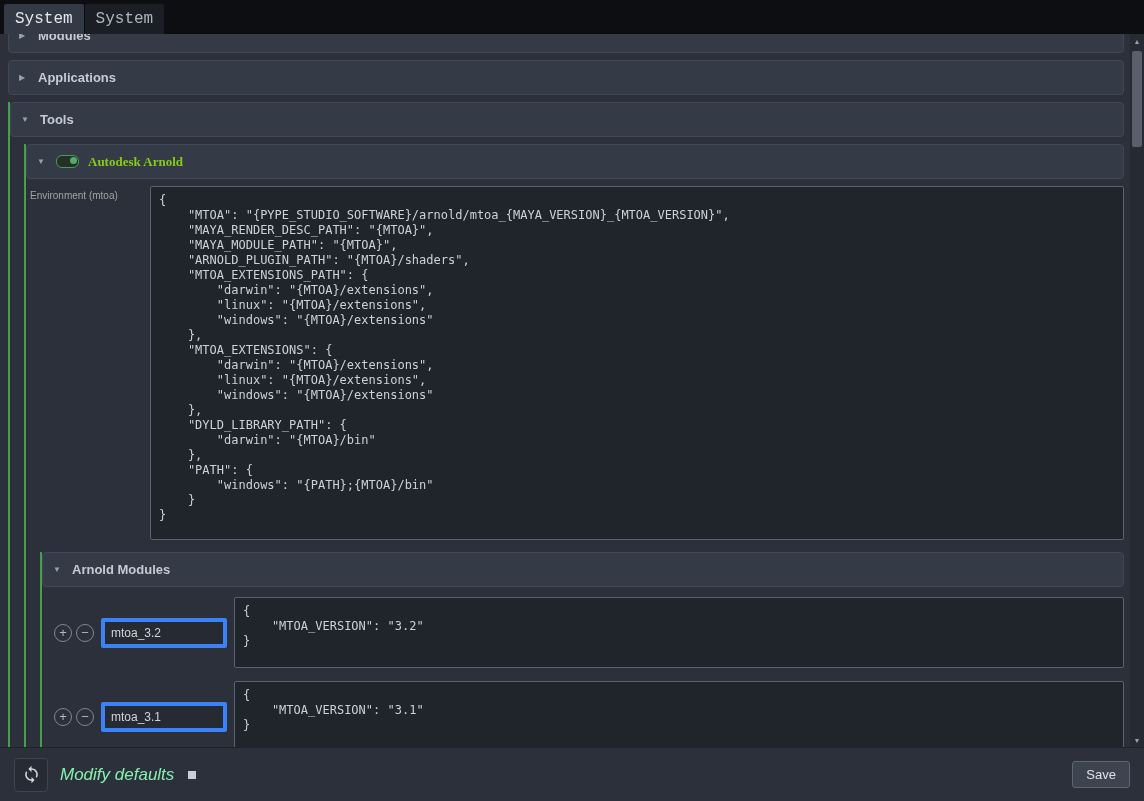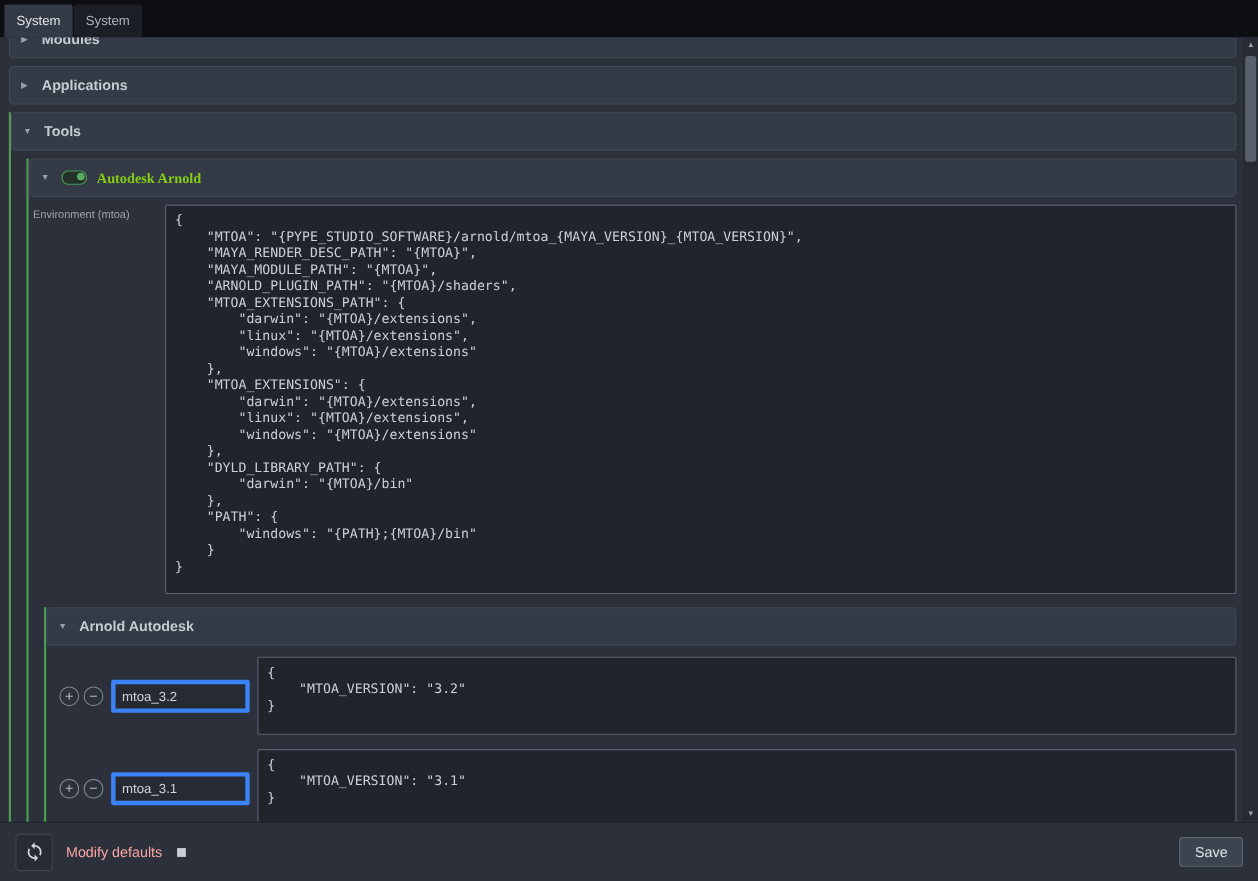--- a/index.html
+++ b/index.html
@@ -1,21 +1,21 @@
 <!DOCTYPE html>
 <html><head>
 <meta charset="utf-8">
 <style>
   html,body{margin:0;padding:0}
   body{width:1144px;height:801px;overflow:hidden;background:#14171c;font-family:"Liberation Sans",sans-serif;}
   .app{width:1144px;height:801px;display:flex;flex-direction:column;background:#2b303a;}
 
   
   .tabbar{flex:none;height:30px;background:#0c0e12;display:flex;align-items:stretch;padding:4px 0 0 4px;gap:1px;}
-  .tab{display:flex;align-items:center;padding:0 11px;font-size:12px;color:#aeb4bd;background:#1b1f25;border-radius:2px 2px 0 0;cursor:pointer;}
+  .tab{display:flex;align-items:center;padding:0 11px;font-size:16px;color:#aeb4bd;background:#1b1f25;border-radius:2px 2px 0 0;cursor:pointer;font-family:Liberation Mono, monospace;}
   .tab.active{background:#333945;color:#e3e6ea;}
 
   
   .content{position:relative;flex:1;background:#2b303a;overflow:hidden;}
   .scrollpane{position:absolute;left:0;top:0;bottom:0;right:14px;padding:0 6px 0 8px;overflow:hidden;}
 
   .hdr{height:33px;background:#343b47;border:1px solid #404857;border-radius:4px;display:flex;align-items:center;gap:9px;padding:0 10px;margin-bottom:7px;cursor:pointer;}
   .hdr .chev{font-size:8px;color:#98a0ab;width:10px;flex:none;line-height:1;}
   .hdr .hlabel{font-size:13px;font-weight:700;color:#c6cbd3;}
   .hdr.green .hlabel{color:#84cc16;font-family:Liberation Serif, serif;}
@@ -54,21 +54,21 @@
   
   .vscroll{position:absolute;right:0;top:0;bottom:0;width:14px;background:#262a32;}
   .varrow{height:14px;display:flex;align-items:center;justify-content:center;font-size:7px;color:#99a0aa;cursor:pointer;}
   .varrow.bottom{position:absolute;bottom:0;left:0;right:0;}
   .vthumb{position:absolute;left:2px;right:2px;top:17px;height:96px;background:#59606c;border-radius:2px;cursor:pointer;}
 
   
   .footer{flex:none;height:53px;background:#2b303a;border-top:1px solid #1e222a;display:flex;align-items:center;padding:0 14px;gap:12px;}
   .refresh{width:34px;height:34px;background:#262b34;border:1px solid #3e4552;border-radius:4px;display:flex;align-items:center;justify-content:center;cursor:pointer;padding:0;}
   .refresh svg{width:19px;height:19px;fill:#d2d7dd;}
-  .modify{font-size:13px;color:#fca5a5;}
+  .modify{font-size:17px;color:#86efac;font-style:italic;}
   .sq{width:8px;height:8px;background:#c9cdd4;display:inline-block;margin-left:2px;cursor:pointer;}
   .save{margin-left:auto;padding:5px 13px;font-size:13px;color:#dde1e7;background:#3d4450;border:1px solid #5d6572;border-radius:3px;cursor:pointer;font-family:"Liberation Sans",sans-serif;}
 </style>
 </head>
 <body>
 
 <div class="app">
 
   <div class="tabbar">
     <div class="tab active">System</div>
@@ -129,21 +129,21 @@
     },
     "PATH": {
         "windows": "{PATH};{MTOA}/bin"
     }
 }</textarea>
               </div>
 
               <div class="versions">
                 <div class="hdr">
                   <span class="chev">▼</span>
-                  <span class="hlabel">Arnold Autodesk</span>
+                  <span class="hlabel">Arnold Modules</span>
                 </div>
 
                 <div class="versions-body">
 
                   <div class="version-row">
                     <button class="circle-btn">+</button>
                     <button class="circle-btn">−</button>
                     <input class="key-input" type="text" spellcheck="false" value="mtoa_3.2" style="">
                     <textarea class="json-area ver-area" spellcheck="false" style="">{
     "MTOA_VERSION": "3.2"

